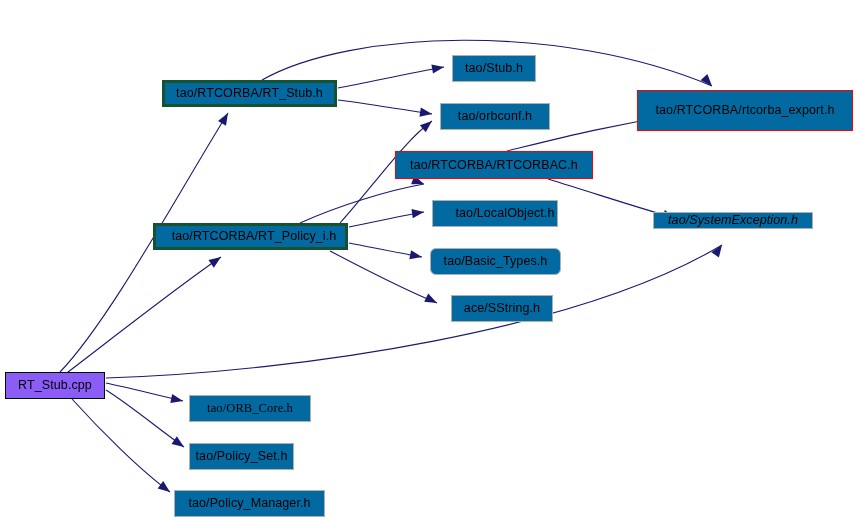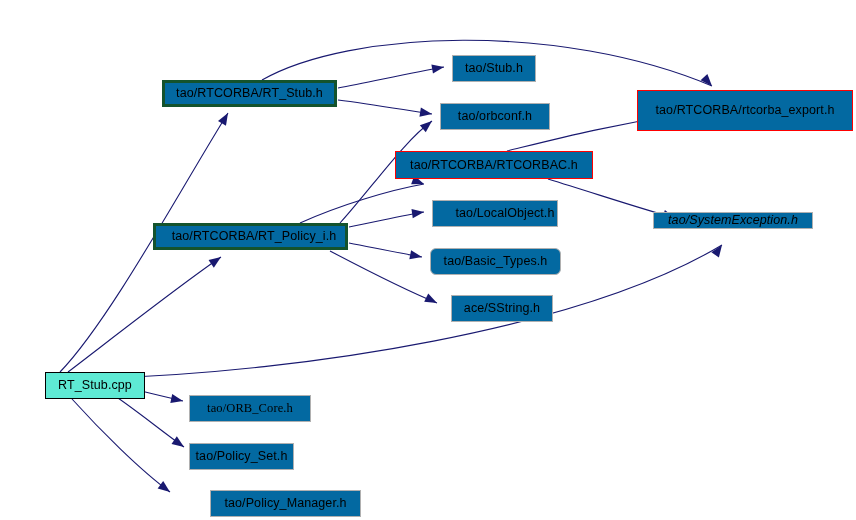--- a/index.html
+++ b/index.html
@@ -39,22 +39,21 @@
     border: 1px solid #b0b0b0;
   }
   .node.emph {
     border: 3px solid #14532d;
   }
   .node.red {
     border: 1.6px solid #ff0000;
   }
   .node.current {
     border: 1px solid #000000;
-    background: #5eead4;
-    margin-left: 40px;
+    background: #8b5cf6;
   }
   .node-label {
     pointer-events: none;
   }
 </style>
 </head>
 <body>
 
 <div id="graph-canvas">
   <svg id="edge-layer" viewBox="0 0 856 520" xmlns="http://www.w3.org/2000/svg">
@@ -156,17 +155,17 @@
       </div>
       <div class="node plain" style="left: 445px; top: 295px; width: 102px; height: 27px; margin-left: 6px;">
         <span class="node-label">ace/SString.h</span>
       </div>
       <div class="node plain" style="left: 189px; top: 395px; width: 122px; height: 27px; font-family: Liberation Serif, serif;">
         <span class="node-label">tao/ORB_Core.h</span>
       </div>
       <div class="node plain" style="left: 189px; top: 443px; width: 105px; height: 27px;">
         <span class="node-label">tao/Policy_Set.h</span>
       </div>
-      <div class="node plain" style="left: 174px; top: 490px; width: 151px; height: 27px; margin-left: 36px;">
+      <div class="node plain" style="left: 174px; top: 490px; width: 151px; height: 27px;">
         <span class="node-label">tao/Policy_Manager.h</span>
       </div>
     </div>
 </div>
 
 </body></html>

